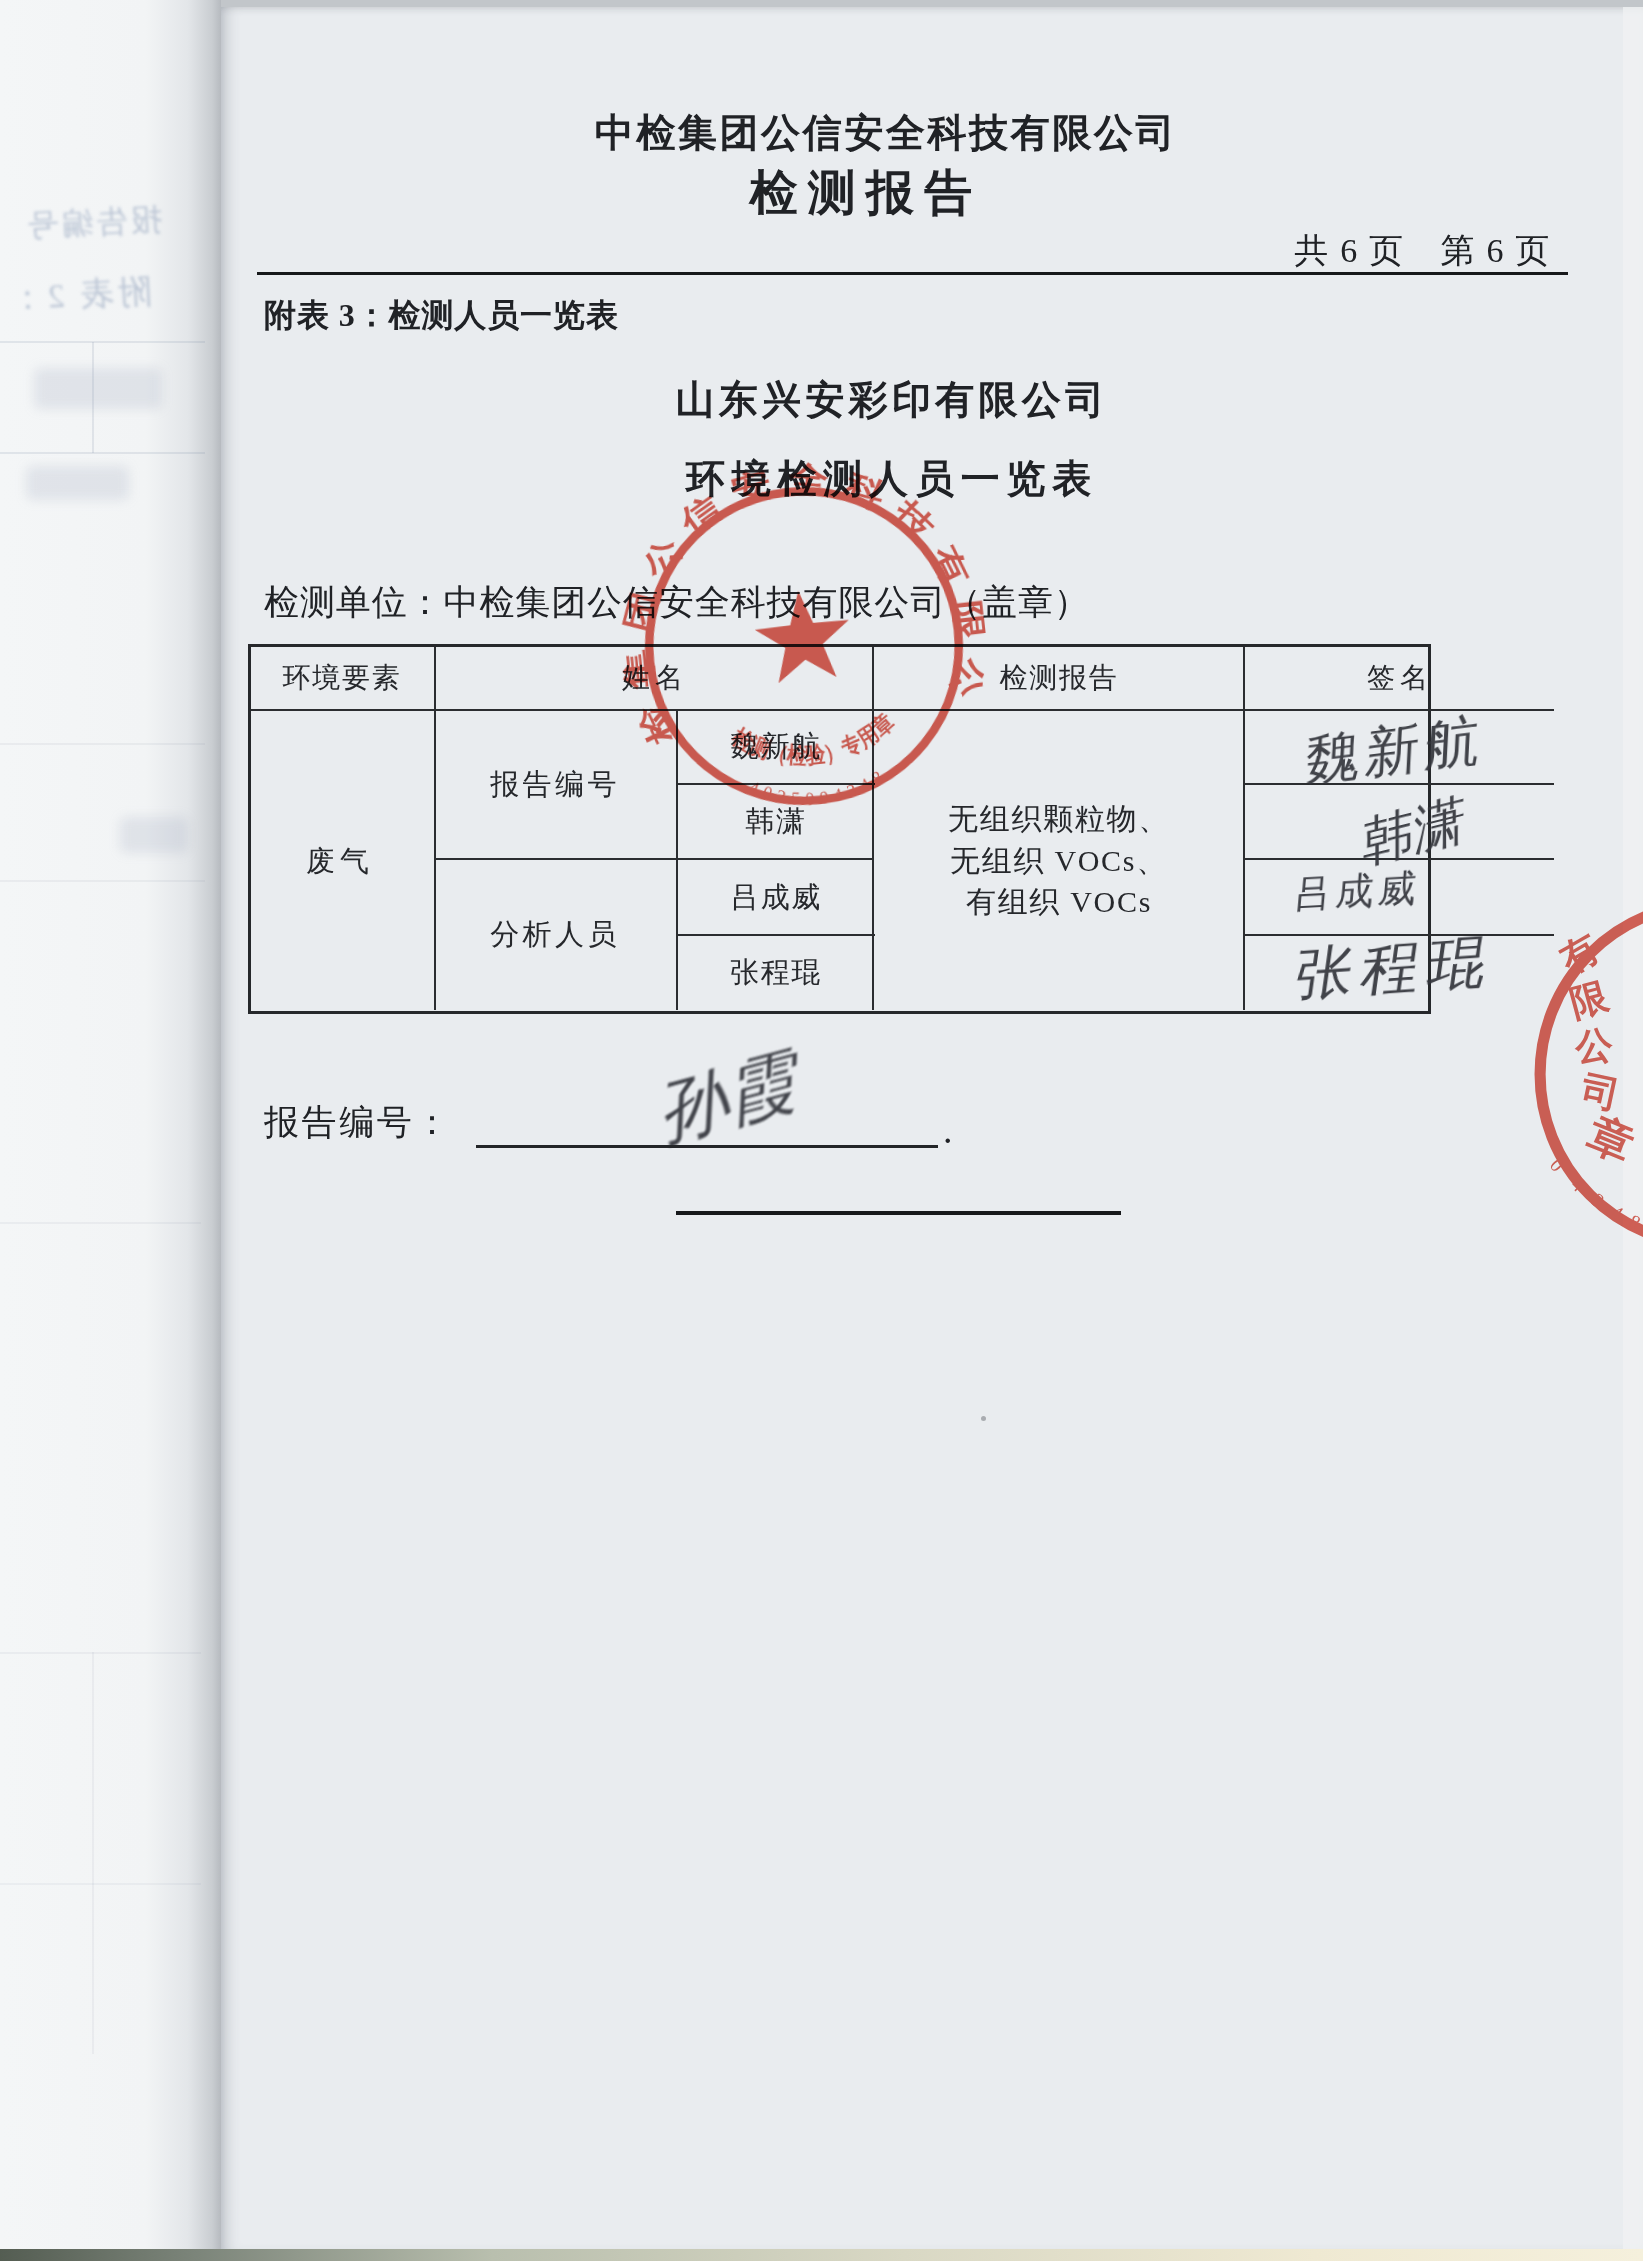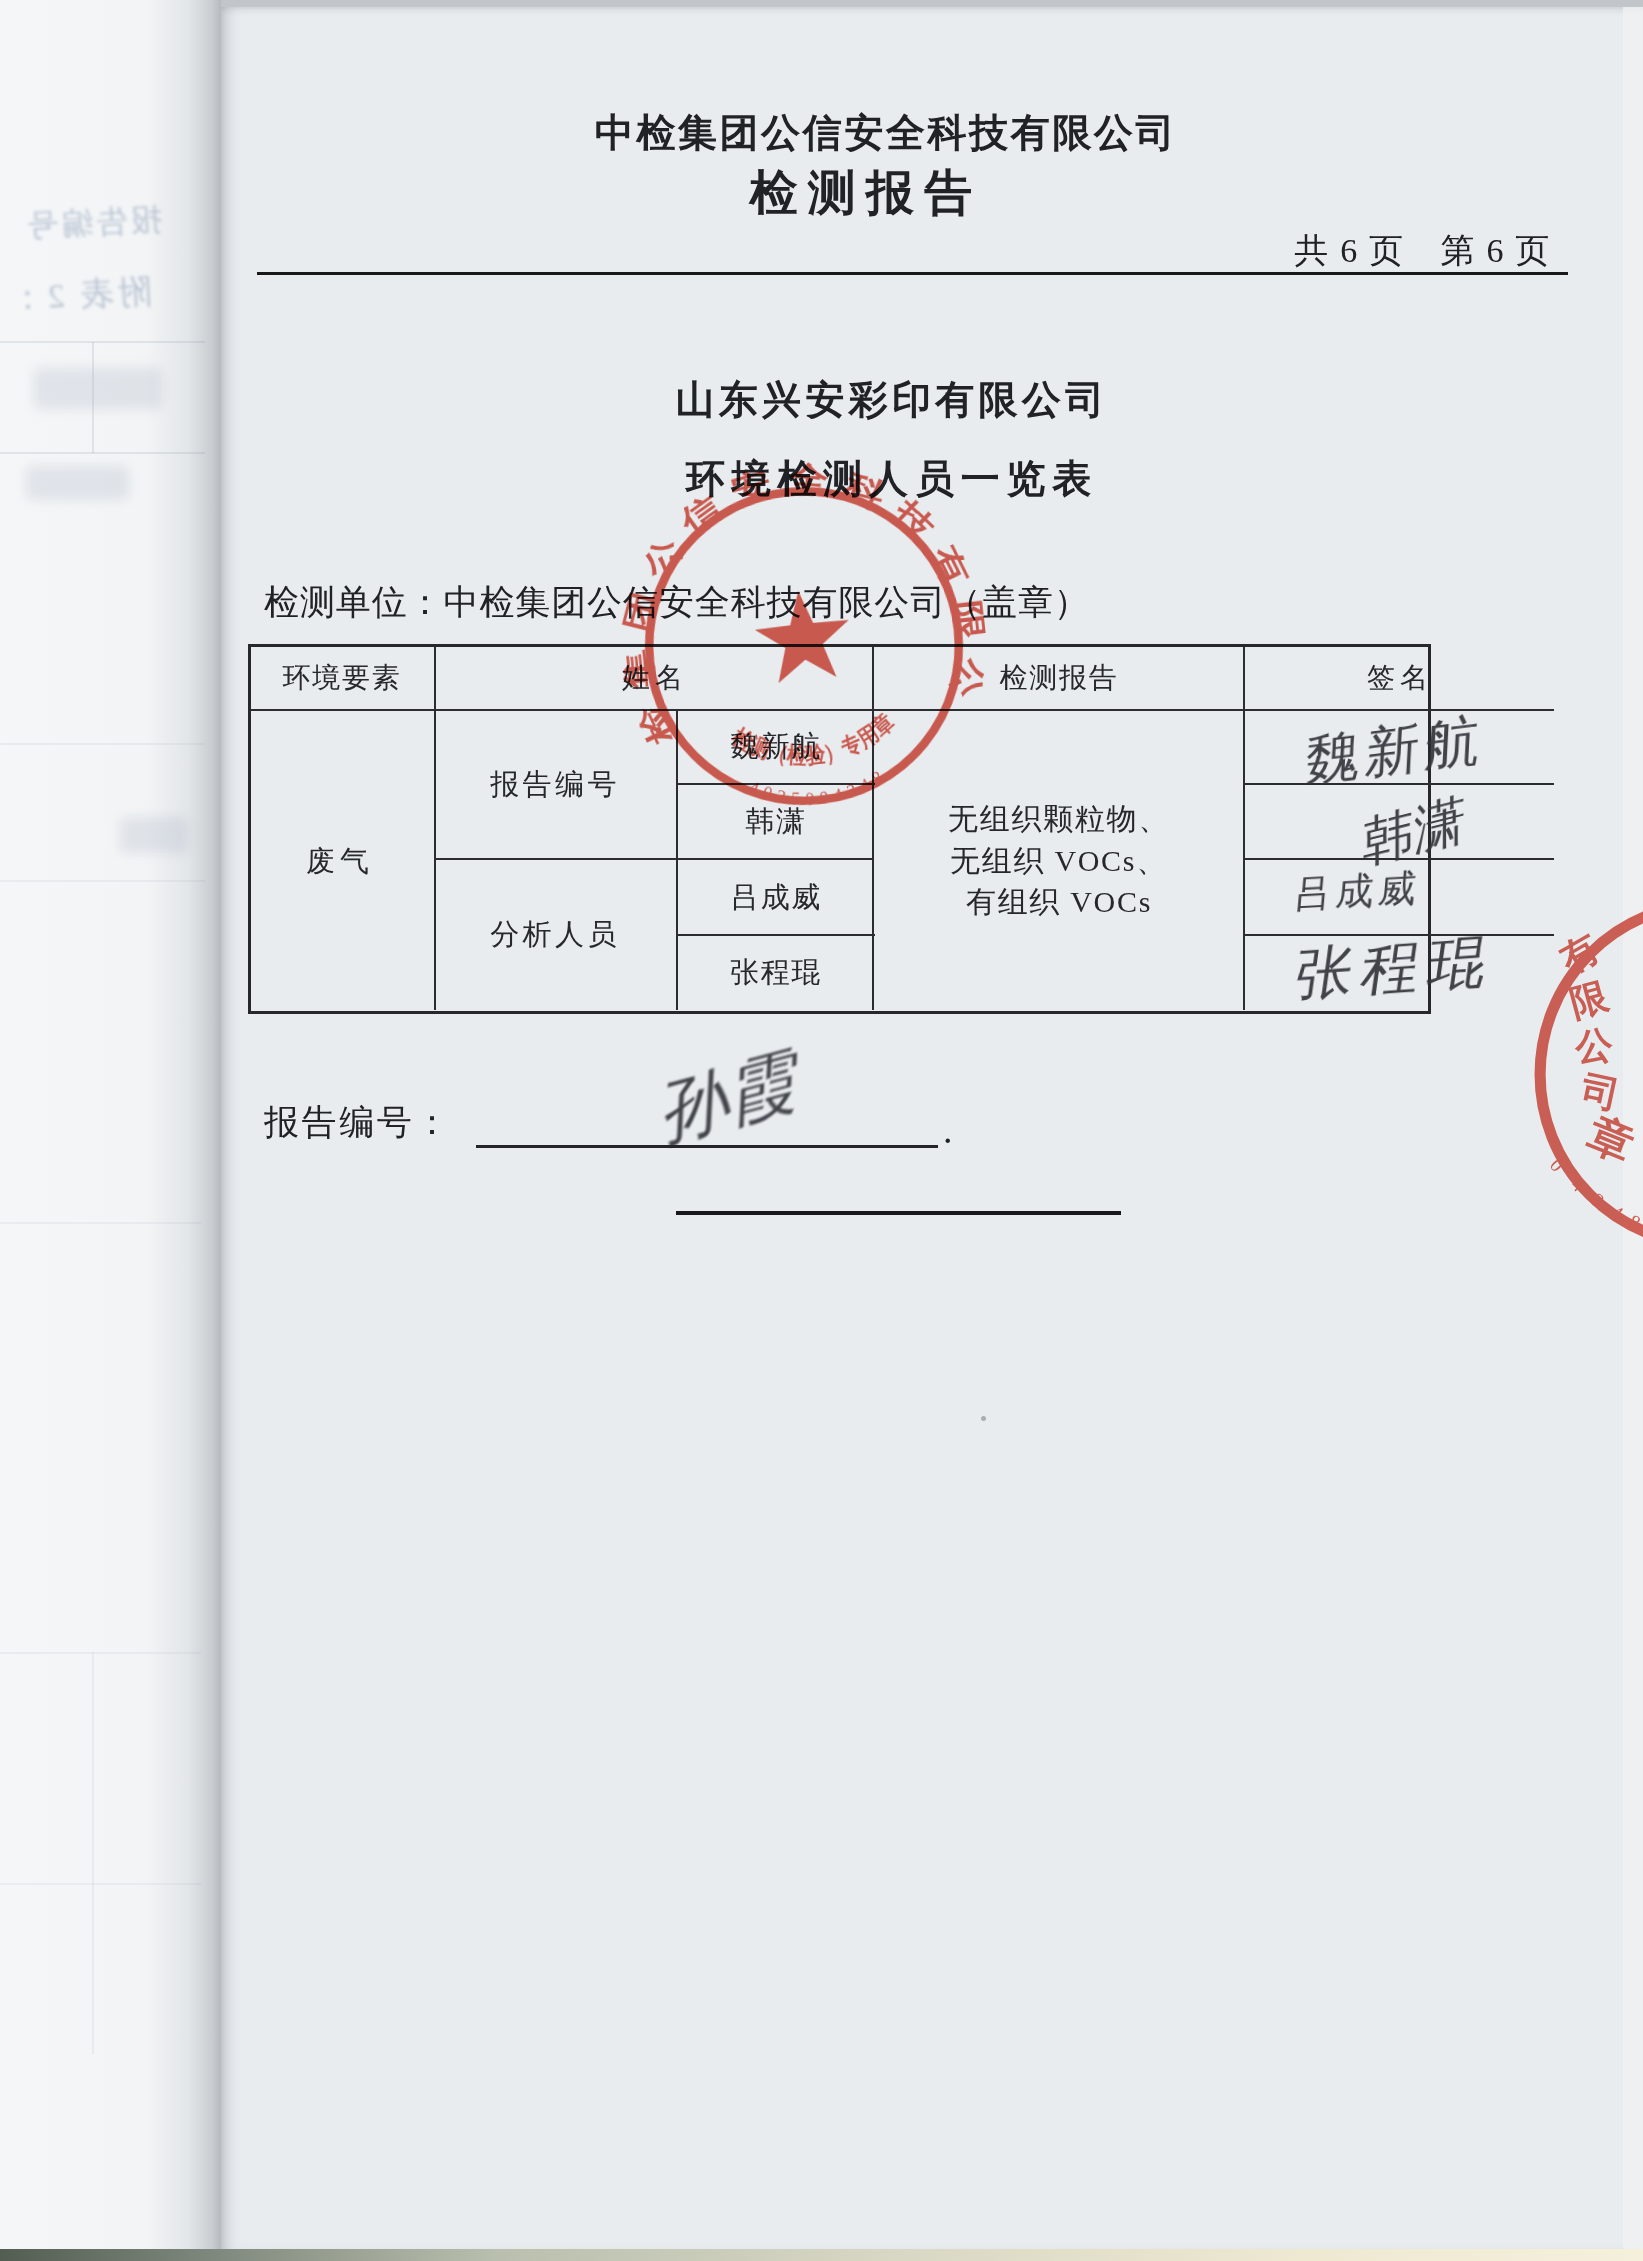--- a/index.html
+++ b/index.html
@@ -72,20 +72,21 @@
   <div class="right-strip"></div>
   <div class="top-strip"></div>
 
   <div class="st cx b" style="left:886px;top:106px;font-size:39px;letter-spacing:2.6px;">中检集团公信安全科技有限公司</div>
   <div class="st cx b" style="left:866px;top:161px;font-size:48px;letter-spacing:10.3px;">检测报告</div>
 
   <div class="st rx" style="left:1551px;top:228px;font-size:34px;letter-spacing:1.7px;">共 6 页　第 6 页</div>
 
   <div class="rule" style="left:257px;top:272px;width:1311px;height:3.4px;"></div>
 
+  <div class="st b" style="left:264px;top:294px;font-size:32px;letter-spacing:0.9px;">附表 3：检测人员一览表</div>
 
   <div class="st cx b" style="left:892px;top:452px;font-size:39px;letter-spacing:6.8px;">环境检测人员一览表</div>
   <div class="st cx b" style="left:892px;top:373px;font-size:39px;letter-spacing:4.3px;">山东兴安彩印有限公司</div>
 
   <div class="st" style="left:264px;top:579px;font-size:35px;letter-spacing:0.9px;">
     <span>检测单位：</span><span>中检集团公信安全科技有限公司（盖章）</span>
   </div>
 
   <div class="tbl">
 

